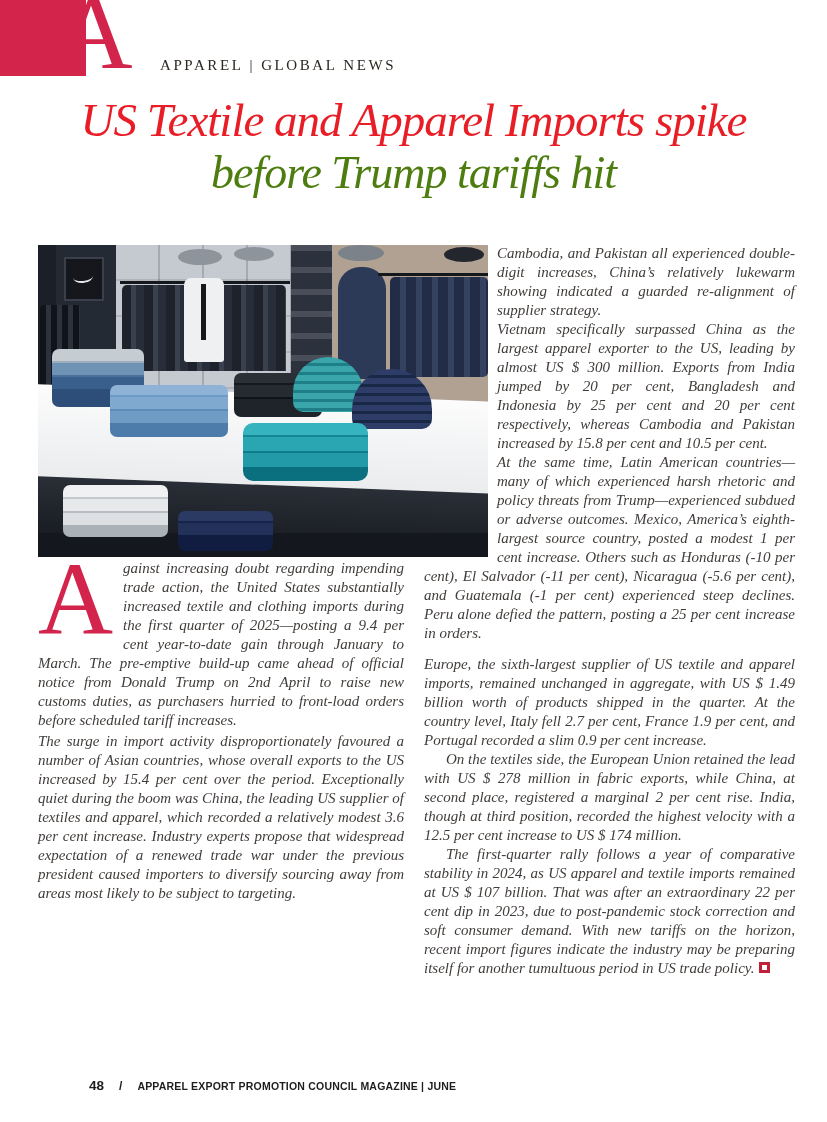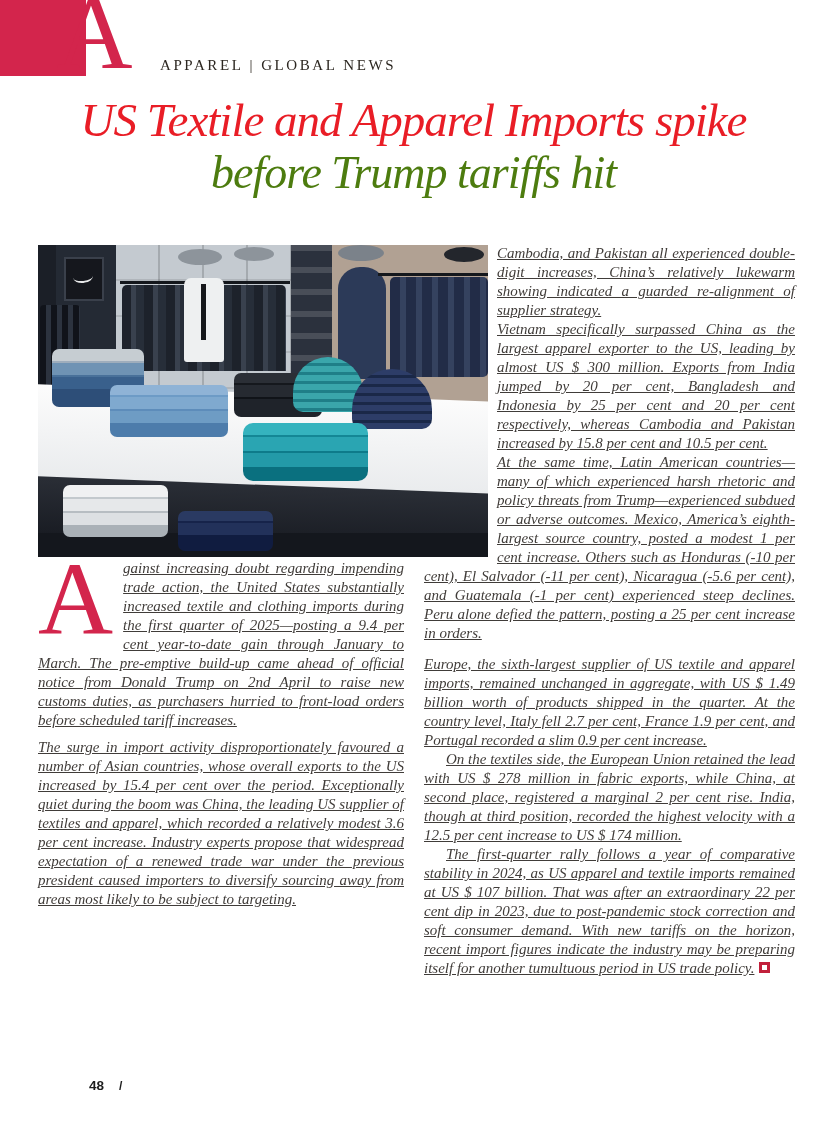--- a/index.html
+++ b/index.html
@@ -69,23 +69,23 @@
       background:repeating-linear-gradient(180deg,#2d3d68 0 6px,#1a2848 6px 9px);}
   .s6{left:205px;top:178px;width:125px;height:58px;border-radius:10px;
       background:linear-gradient(180deg,#35b3be 0 12px,#148795 12px 14px,#2aa5b2 14px 28px,#0e7b8a 28px 30px,#239aa8 30px 44px,#0a707f 44px 58px);}
   .s7{left:25px;top:240px;width:105px;height:52px;
       background:linear-gradient(180deg,#f0f1f2 0 12px,#c3c9cd 12px 14px,#e6e8ea 14px 26px,#b7bdc2 26px 28px,#dde0e3 28px 40px,#aab1b7 40px 52px);}
   .s8{left:140px;top:266px;width:95px;height:40px;
       background:linear-gradient(180deg,#2a3a62 0 10px,#16234a 10px 12px,#22315a 12px 24px,#101c40 24px 40px);}
 
   
   .col{position:absolute;font-style:italic;font-size:15px;line-height:19px;color:#403c39;
-       text-align:justify;text-decoration:underline;}
+       text-align:justify;}
   .col p{margin:0;}
-  .col p.gap{margin-top:8px;}
+  .col p.gap{margin-top:2px;}
   .col p.gap-lg{margin-top:12px;}
   .col p.indent{text-indent:22px;}
   .left-col{left:38px;top:559px;width:366px;}
   .right-col{left:424px;top:244px;width:371px;}
   .wrap-spacer{float:left;width:73px;height:315px;}
   .dropcap{float:left;font-style:normal;font-size:104px;line-height:80px;color:#d3254c;
            margin:0 10px 0 0;}
   .endmark{display:inline-block;width:5px;height:5px;border:3px solid #c1203b;background:#ffffff;
            margin-left:5px;}
 
@@ -153,15 +153,16 @@
     <p>Vietnam specifically surpassed China as the largest apparel exporter to the US, leading by almost US $ 300 million. Exports from India jumped by 20 per cent, Bangladesh and Indonesia by 25 per cent and 20 per cent respectively, whereas Cambodia and Pakistan increased by 15.8 per cent and 10.5 per cent.</p>
     <p>At the same time, Latin American countries—many of which experienced harsh rhetoric and policy threats from Trump—experienced subdued or adverse outcomes. Mexico, America’s eighth-largest source country, posted a modest 1 per cent increase. Others such as Honduras (-10 per cent), El Salvador (-11 per cent), Nicaragua (-5.6 per cent), and Guatemala (-1 per cent) experienced steep declines. Peru alone defied the pattern, posting a 25 per cent increase in orders.</p>
     <p class="gap-lg">Europe, the sixth-largest supplier of US textile and apparel imports, remained unchanged in aggregate, with US $ 1.49 billion worth of products shipped in the quarter. At the country level, Italy fell 2.7 per cent, France 1.9 per cent, and Portugal recorded a slim 0.9 per cent increase.</p>
     <p class="indent">On the textiles side, the European Union retained the lead with US $ 278 million in fabric exports, while China, at second place, registered a marginal 2 per cent rise. India, though at third position, recorded the highest velocity with a 12.5 per cent increase to US $ 174 million.</p>
     <p class="indent"><span>The first-quarter rally follows a year of comparative stability in 2024, as US apparel and textile imports remained at US $ 107 billion. That was after an extraordinary 22 per cent dip in 2023, due to post-pandemic stock correction and soft consumer demand. With new tariffs on the horizon, recent import figures indicate the industry may be preparing itself for another tumultuous period in US trade policy.</span><span class="endmark"></span></p>
   </div>
 
   <div class="pagefoot">
     <span class="pno">48</span>
     <span class="slash">/</span>
+    <span class="ftxt">APPAREL EXPORT PROMOTION COUNCIL MAGAZINE | JUNE</span>
   </div>
 
 </div>
 
 </body></html>

